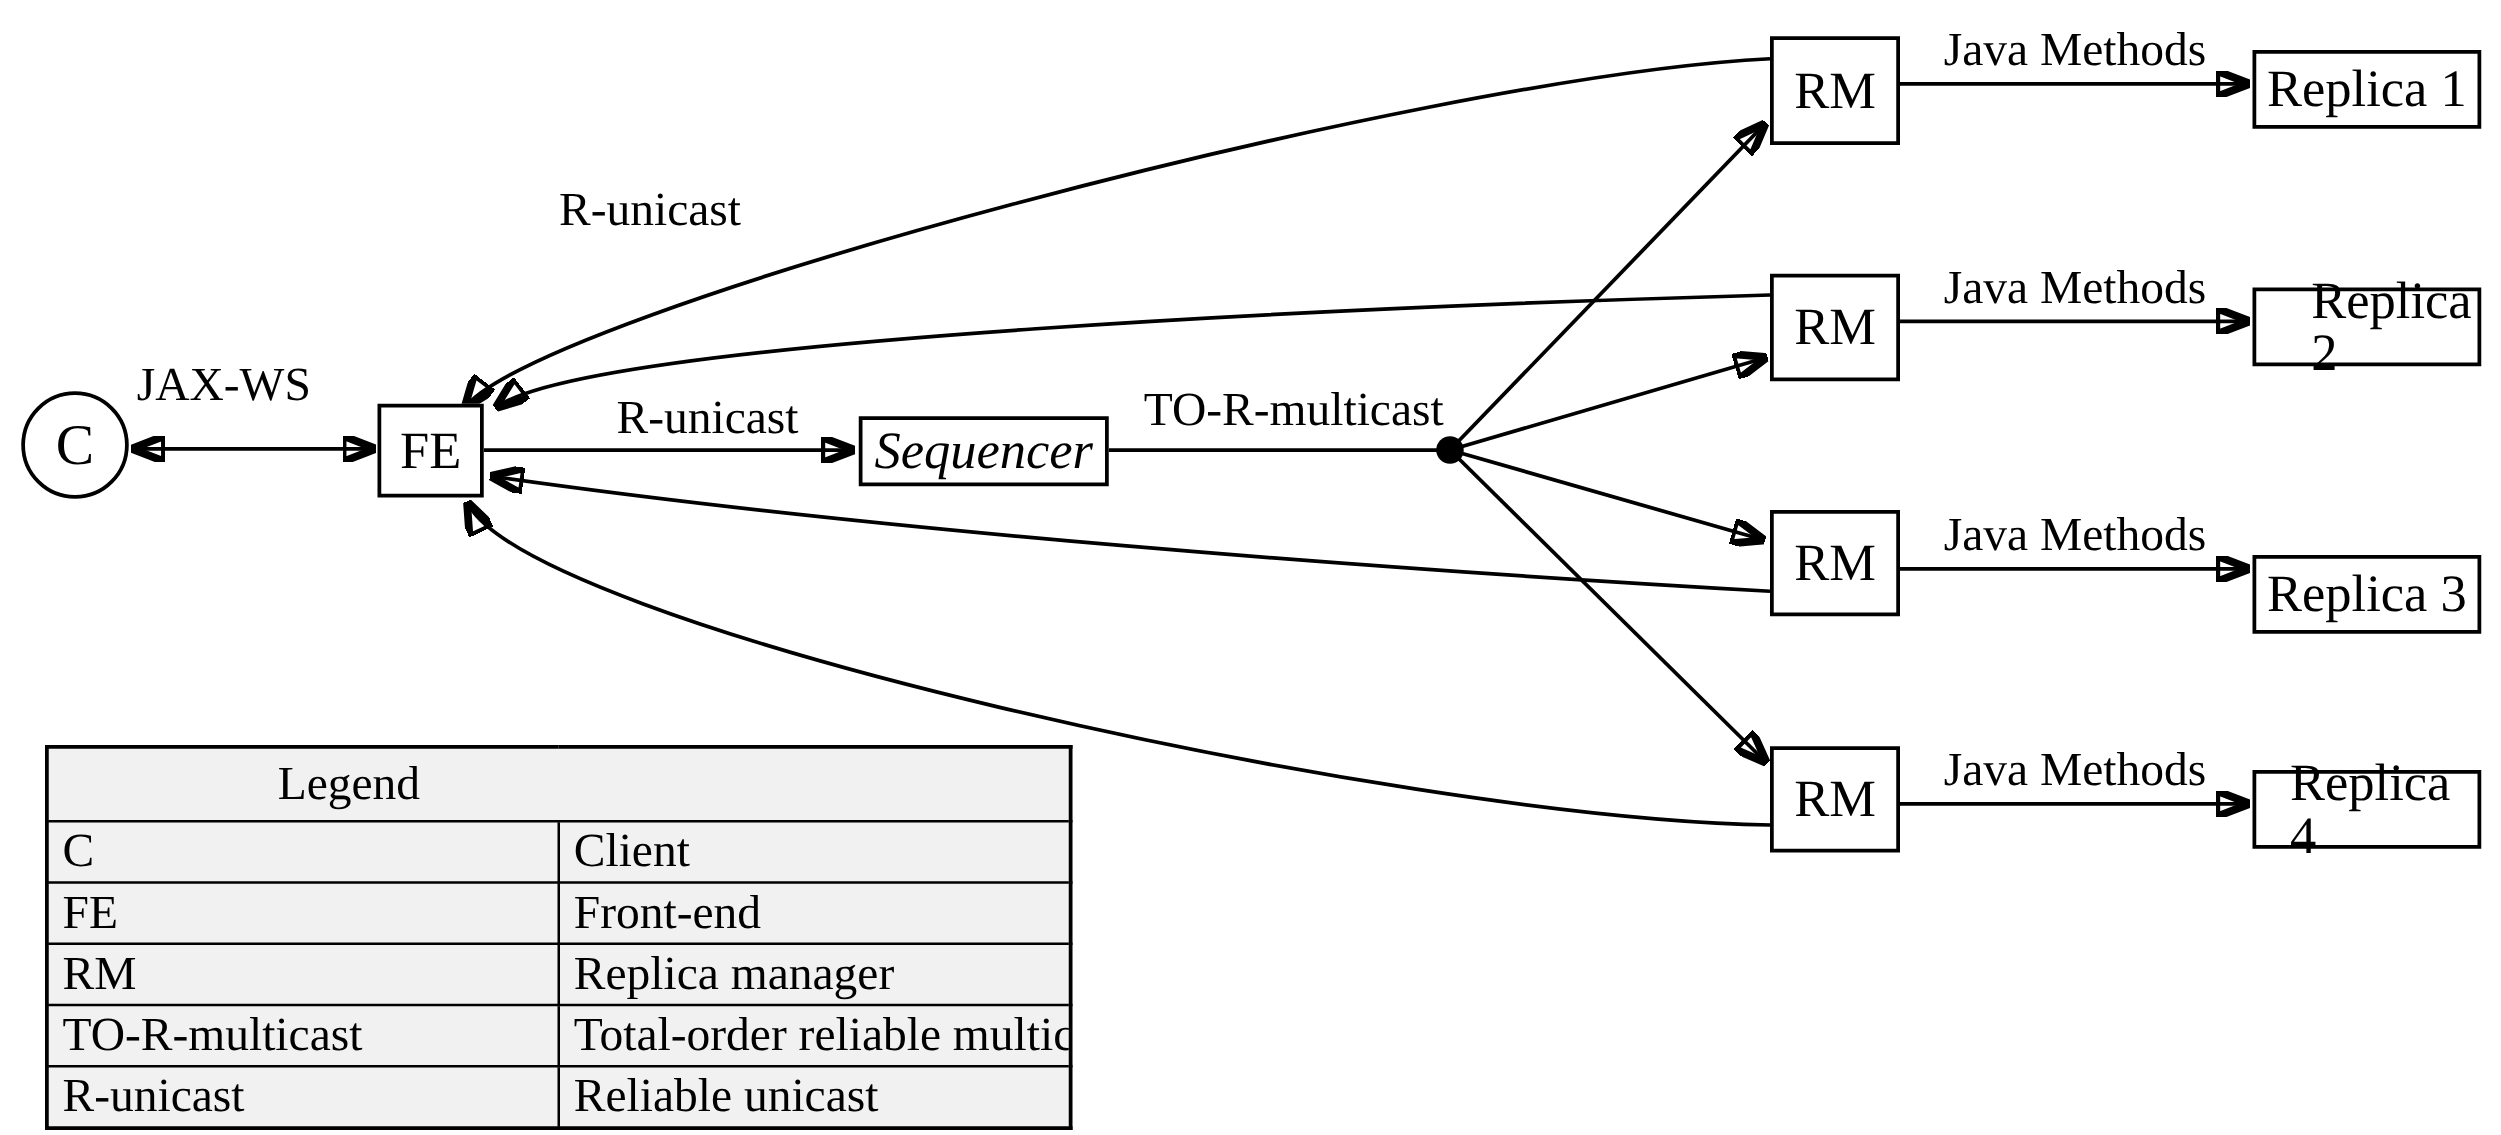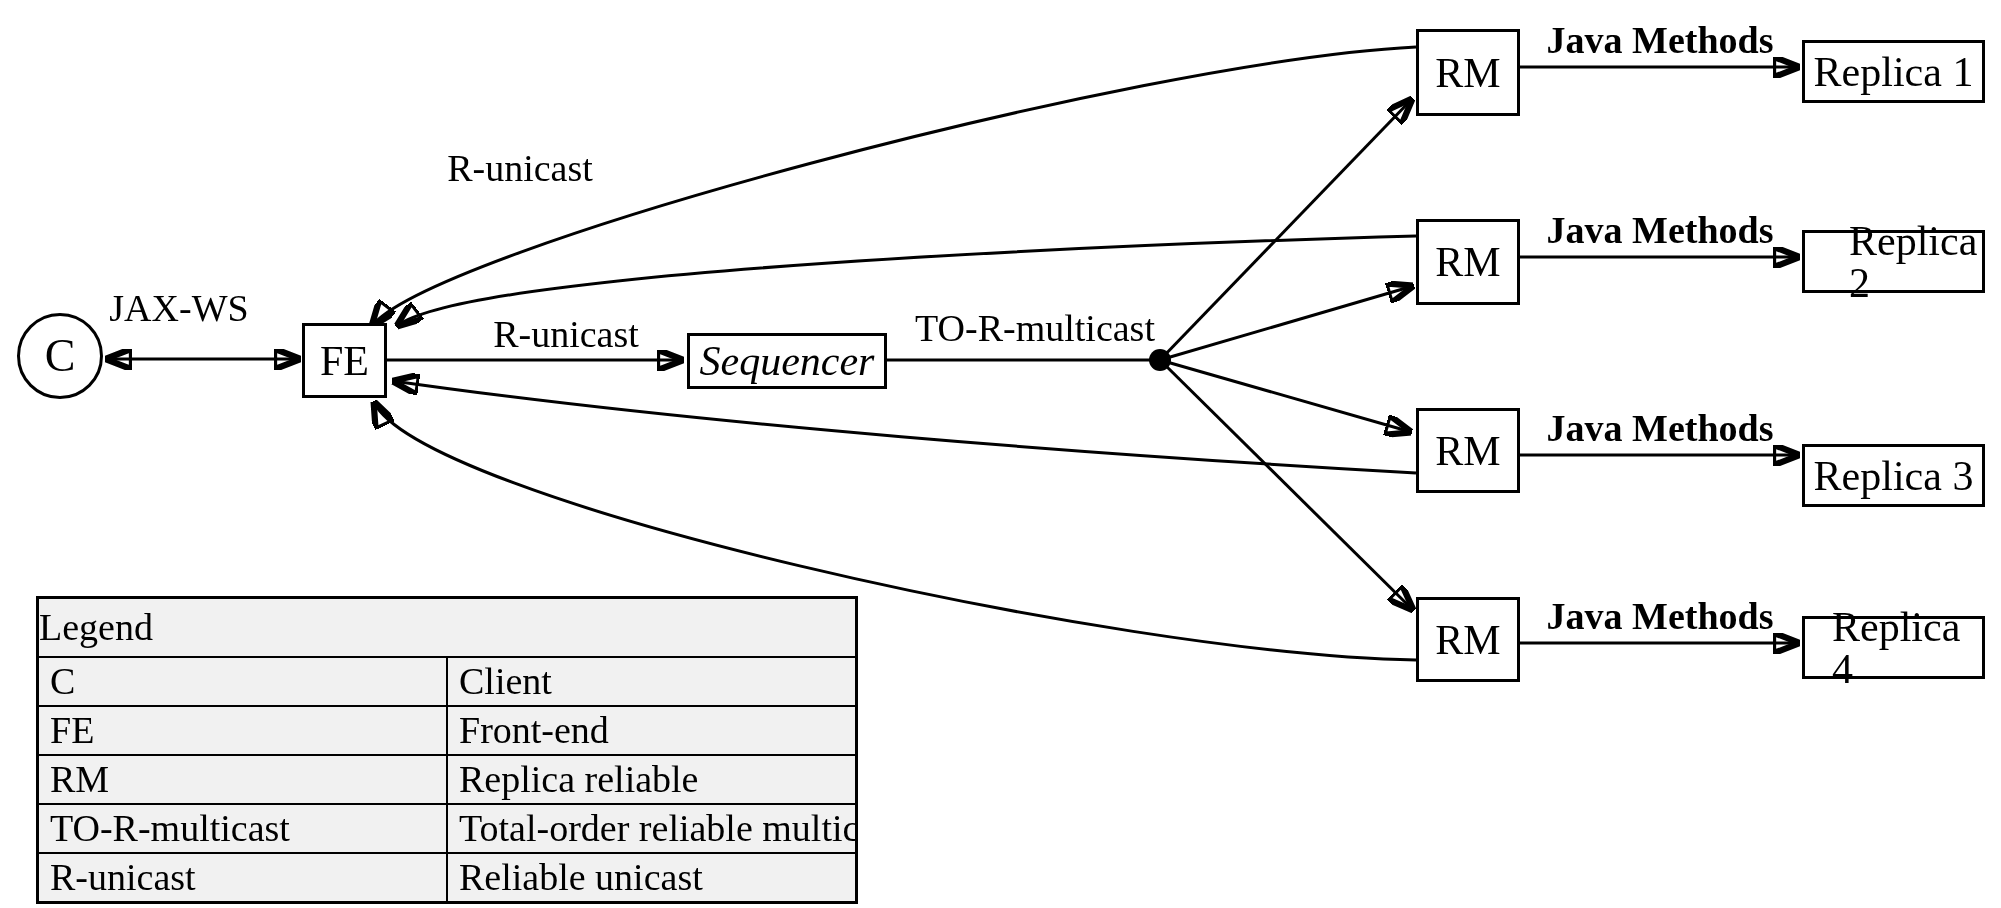--- a/index.html
+++ b/index.html
@@ -40,21 +40,21 @@
   .rep  {width:183px; height:63px; font-size:42px;}
   .rep-1{left:1802px; top:40px;}
   .rep-2{left:1802px; top:230px;padding-left:44px;}
   .rep-3{left:1802px; top:428px;margin-top:16px;}
   .rep-4{left:1802px; top:616px;padding-left:27px;}
   
   .lbl-jaxws        {left:94px; top:288px; width:170px;}
   .lbl-runicast-top {left:430px; top:148px; width:180px;}
   .lbl-runicast-mid {left:476px; top:314px; width:180px;}
   .lbl-tormulticast {left:905px; top:308px; width:260px;}
-  .lbl-java{width:240px; left:1540px;font-weight:bold;}
+  .lbl-java{width:240px; left:1540px;}
   .lbl-java-1{top:20px;}
   .lbl-java-2{top:210px;}
   .lbl-java-3{top:408px;}
   .lbl-java-4{top:596px;}
   
   .legend{
     position:absolute; left:36px; top:596px;
     border-collapse:collapse;
     width:822px;
     font-size:38px;
@@ -66,20 +66,21 @@
   .legend td{
     background:#f1f1f1;
     padding:0 0 0 11px;
     height:47px;
     line-height:1.05;
     overflow:hidden;
     white-space:nowrap;
   }
   .legend .title-cell{
     height:57px;
+    text-align:center;
     padding:0 41% 0 0;
   }
   .legend .col-term{width:300px;}
 </style>
 </head>
 <body>
 
 <div id="stage">
 
   <svg id="edges" viewBox="0 0 2001 908" xmlns="http://www.w3.org/2000/svg">
@@ -172,21 +173,21 @@
     <tr>
       <td class="col-term">C</td>
       <td>Client</td>
     </tr>
     <tr>
       <td class="col-term">FE</td>
       <td>Front-end</td>
     </tr>
     <tr>
       <td class="col-term">RM</td>
-      <td>Replica reliable</td>
+      <td>Replica manager</td>
     </tr>
     <tr>
       <td class="col-term">TO-R-multicast</td>
       <td>Total-order reliable multicast</td>
     </tr>
     <tr>
       <td class="col-term">R-unicast</td>
       <td>Reliable unicast</td>
     </tr>
   </tbody>

